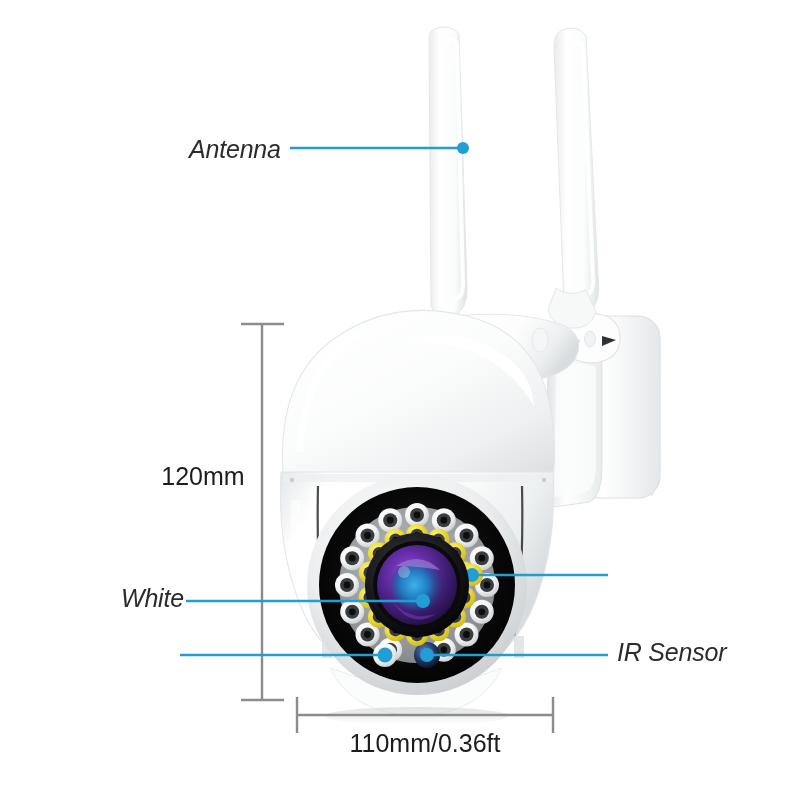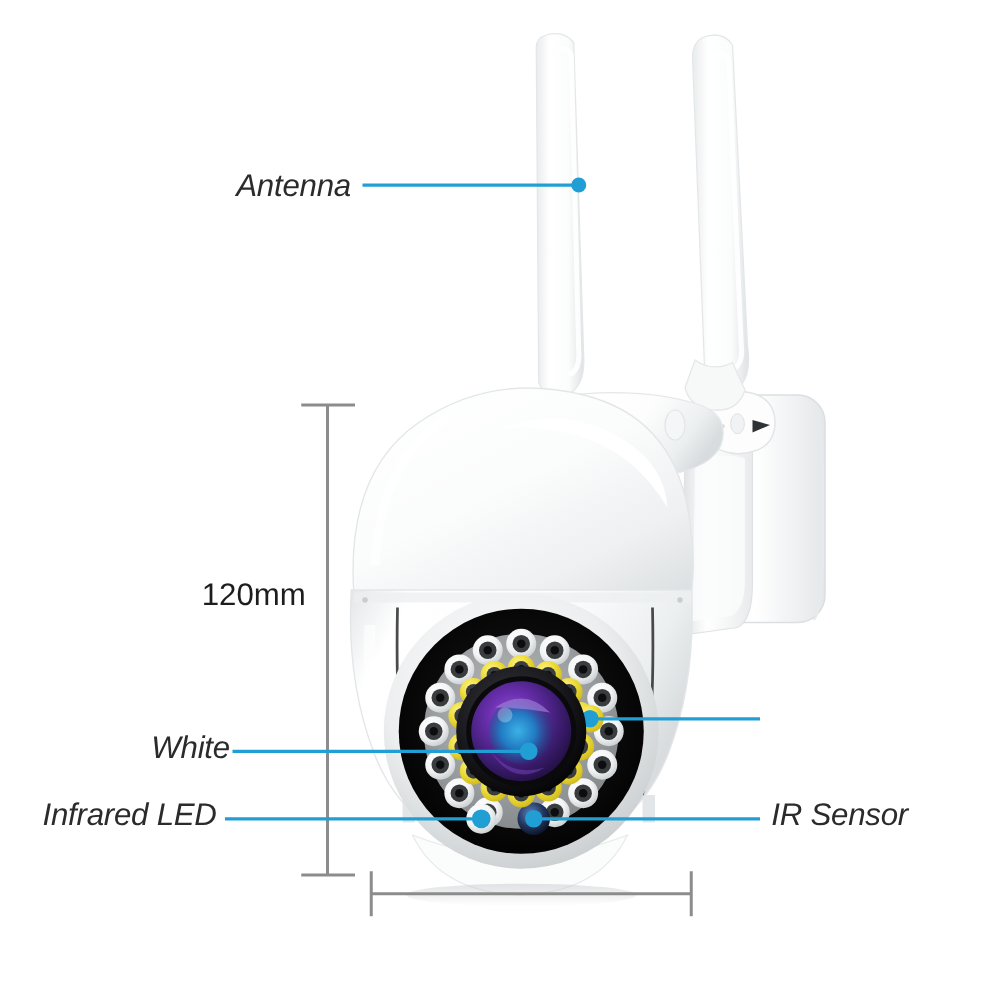--- a/index.html
+++ b/index.html
@@ -402,23 +402,23 @@
       <line x1="608" y1="575" x2="472" y2="575"></line>
       <line x1="608" y1="655" x2="427" y2="655"></line>
     </g>
     <circle cx="463" cy="148" r="6" fill="#219FD4"></circle>
   </svg>
 
   <div class="callout-text" id="t-antenna">Antenna</div>
 
   <div class="callout-text" id="t-lens">White</div>
 
-  <div class="callout-text" id="t-infrared">Infrared LED</div>
 
 
   <div class="callout-text" id="t-irsensor">IR Sensor</div>
 
   <div class="dim-text" id="t-height">
     <div>120mm</div>
   </div>
 
+  <div class="dim-text" id="t-width">110mm/0.36ft</div>
 
 </div>
 
 </body></html>

